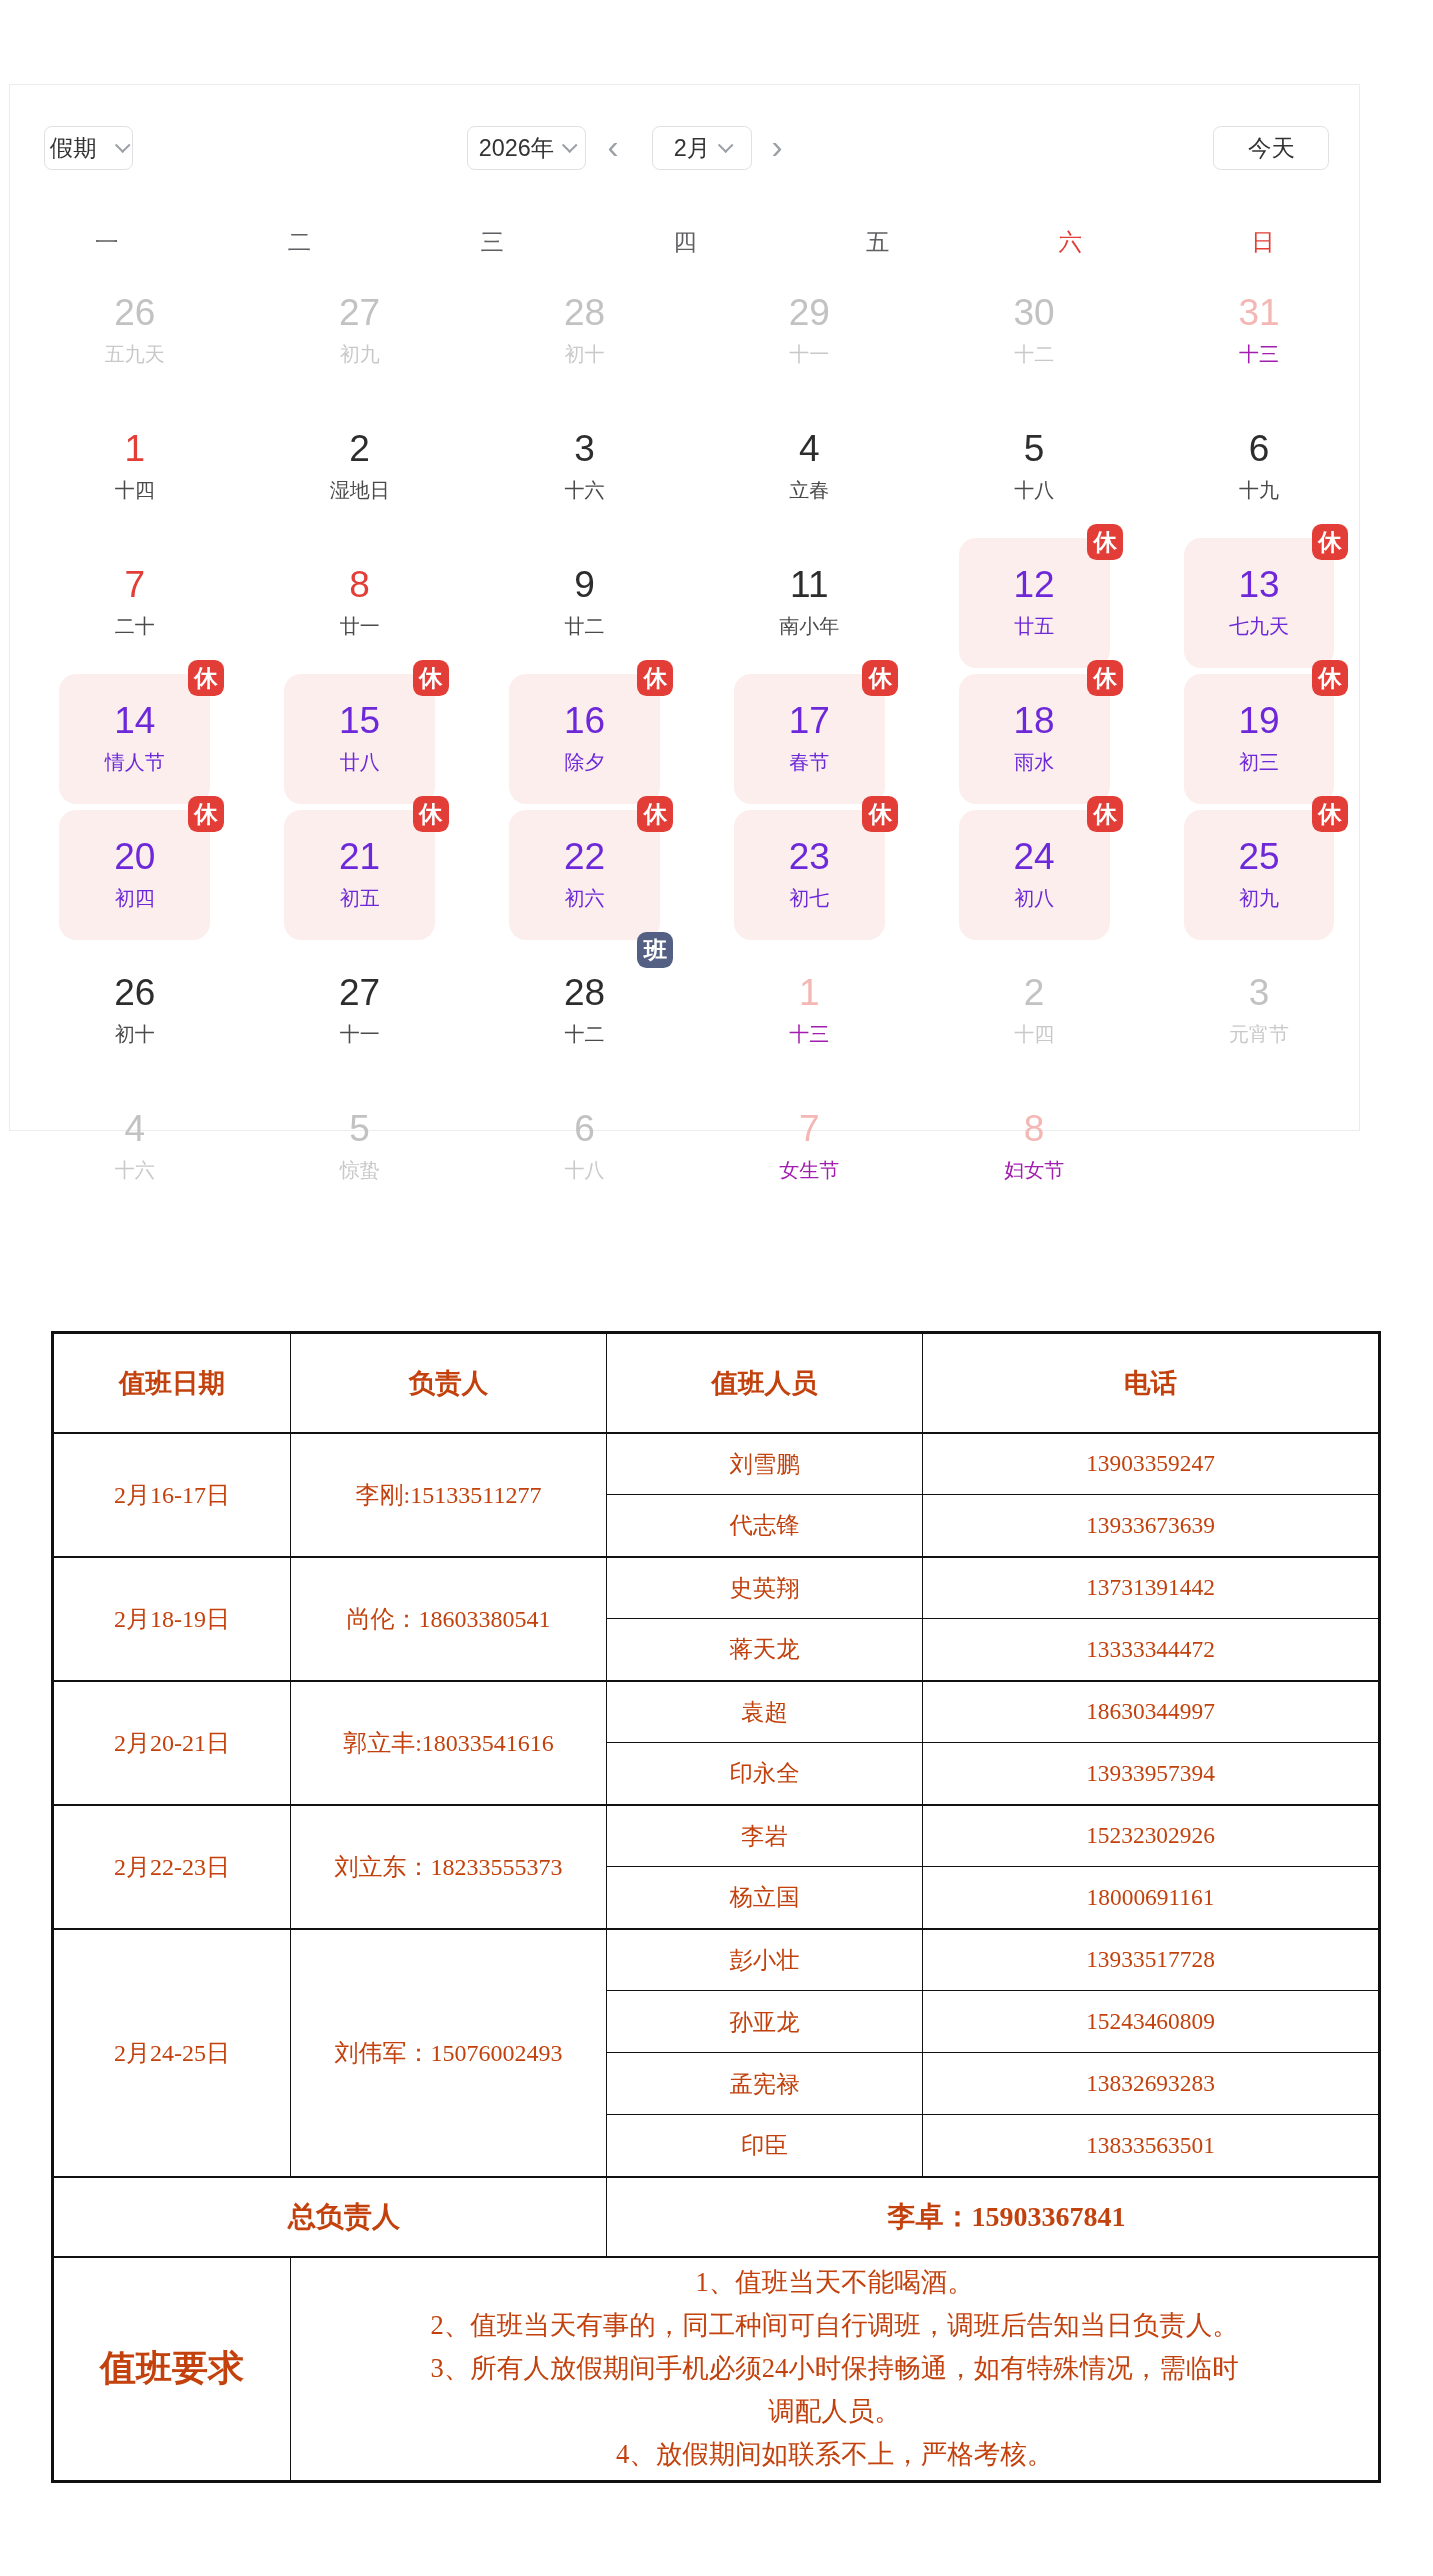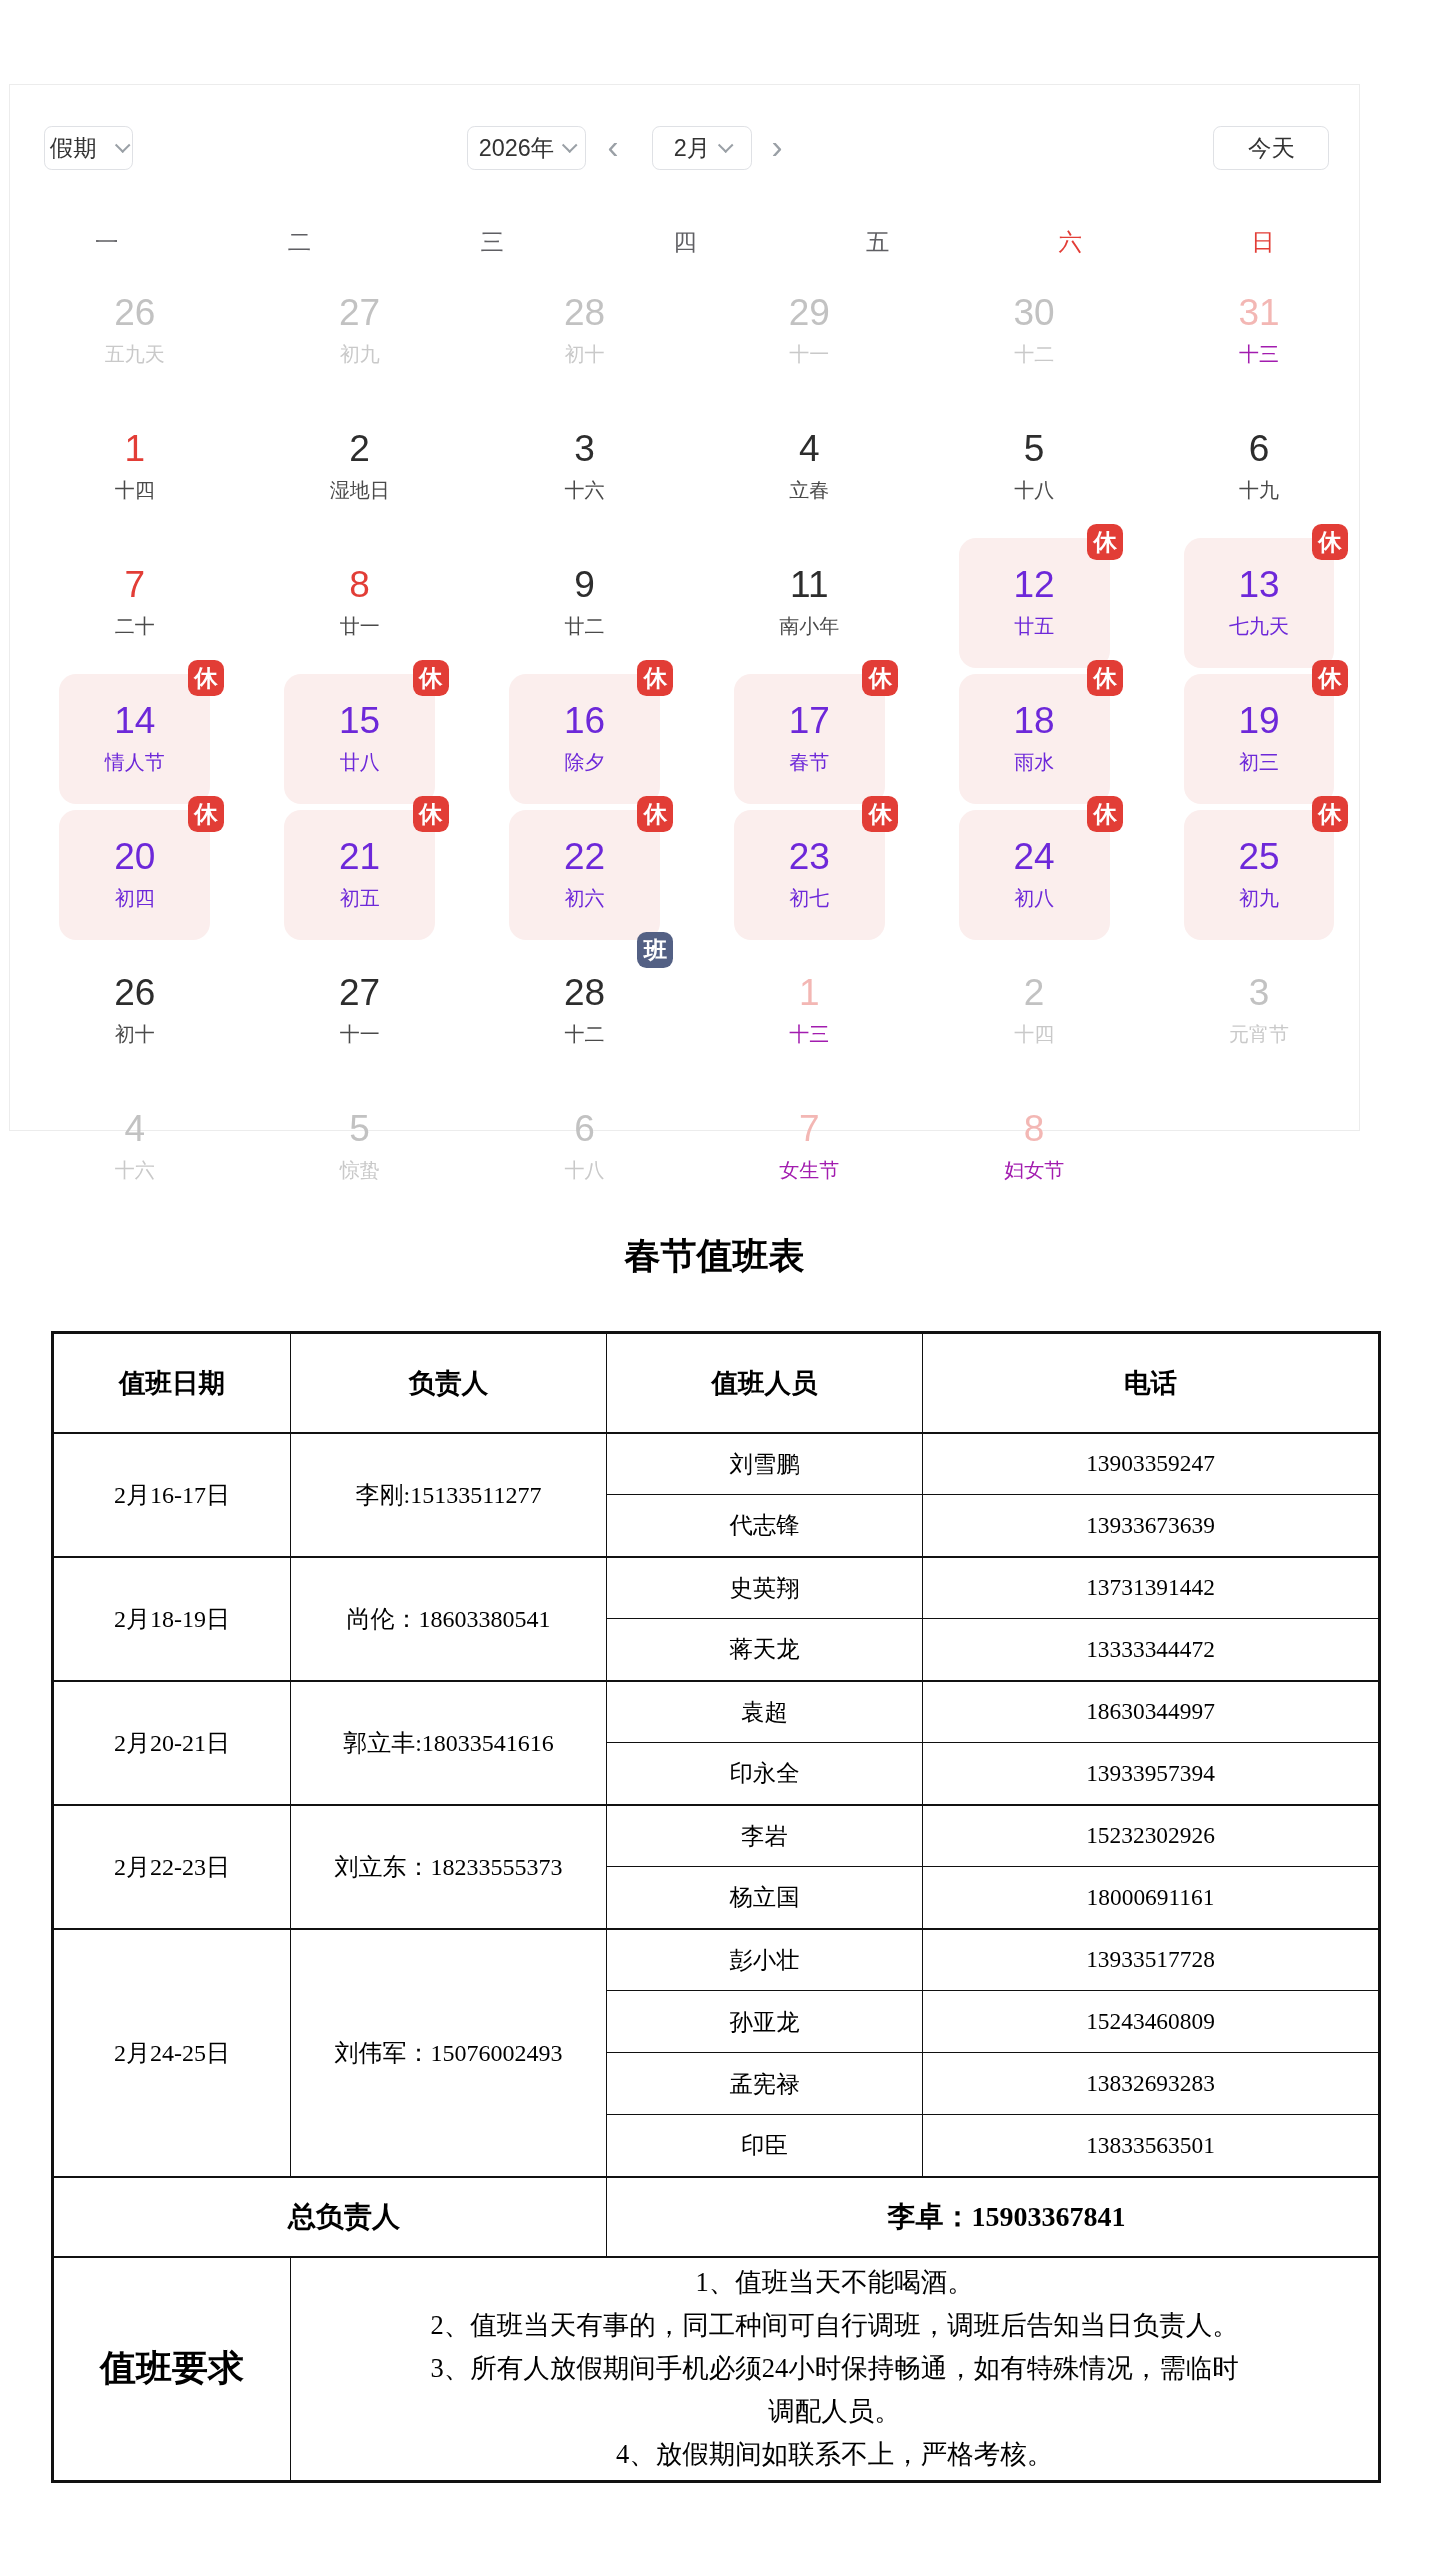--- a/index.html
+++ b/index.html
@@ -47,21 +47,21 @@
          background:#e23d36;color:#fff;font-size:23.4px;font-weight:600;display:flex;
          align-items:center;justify-content:center;z-index:2;}
   .badge.work{background:#536084;}
 
   
   .roster-title{position:absolute;left:51px;top:1232px;width:1327px;margin:0;text-align:center;
                 font-family:"Liberation Serif","DejaVu Serif",serif;font-size:36px;
                 font-weight:bold;color:#000;}
   table.roster{position:absolute;left:51px;top:1331px;width:1327px;border-collapse:collapse;
                table-layout:fixed;font-family:"Liberation Serif","DejaVu Serif",serif;
-               color:#000000;border:3.1px solid #111;}
+               color:#c2410c;border:3.1px solid #111;}
   table.roster th,table.roster td{border:1.6px solid #111;text-align:center;vertical-align:middle;
                padding:0;}
   table.roster thead tr{height:100px;}
   table.roster thead th{font-size:26.5px;font-weight:bold;border-bottom-width:2.3px;}
   tr.member-row{height:62px;}
   td.c-date,td.c-leader{font-size:24px;border-top-width:2.3px;}
   td.c-name,td.c-phone{font-size:23.4px;}
   tr.group-start td{border-top-width:2.3px;}
   tr.footer-row{height:80px;}
   tr.footer-row td{font-size:28px;font-weight:bold;border-top-width:2.3px;padding-left:28px;}
@@ -292,21 +292,20 @@
           <div class="num">7</div>
           <div class="lunar">女生节</div>
         </div>
         <div class="cell t-dimred">
           <div class="num">8</div>
           <div class="lunar">妇女节</div>
         </div>
       </div>
   </section>
 
-  <h1 class="roster-title">春节值班表</h1>
 
   <table class="roster">
     <colgroup>
       <col style="width:238px">
         <col style="width:316px">
         <col style="width:316px">
         <col style="width:457px">
     </colgroup>
     <thead>
       <tr>

